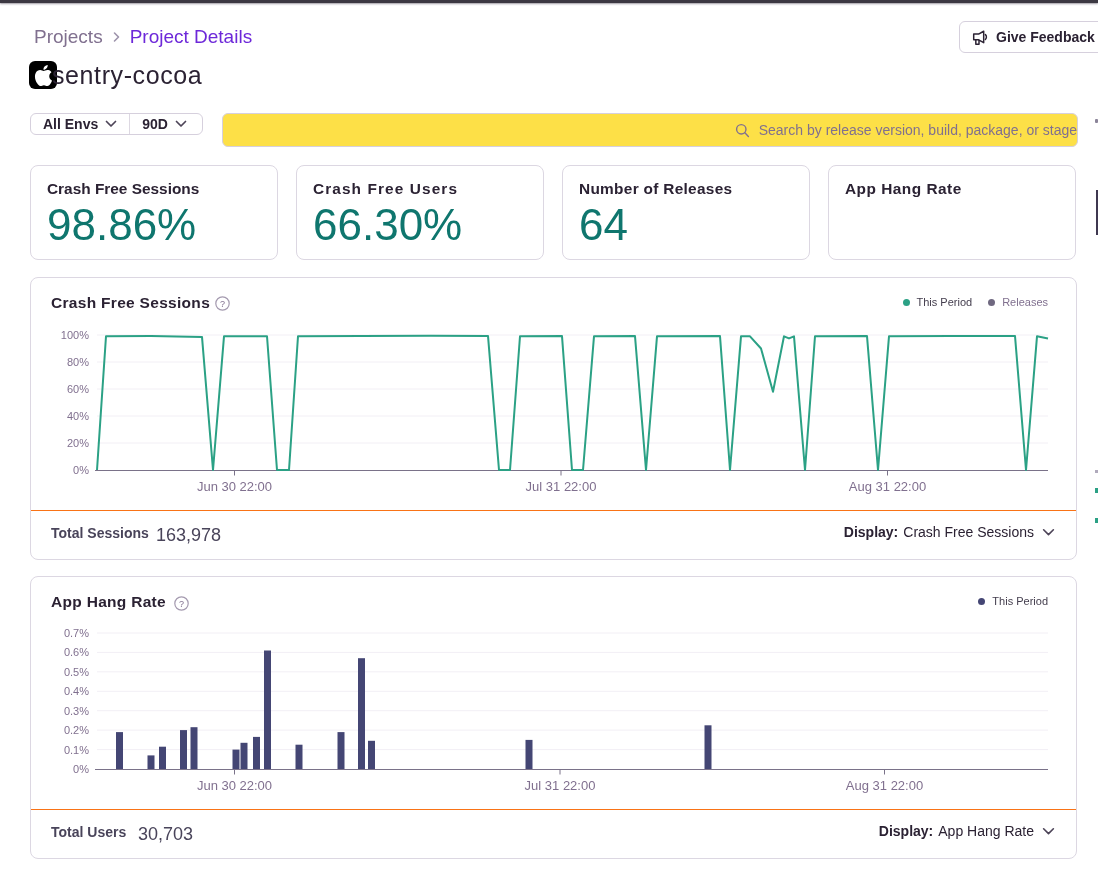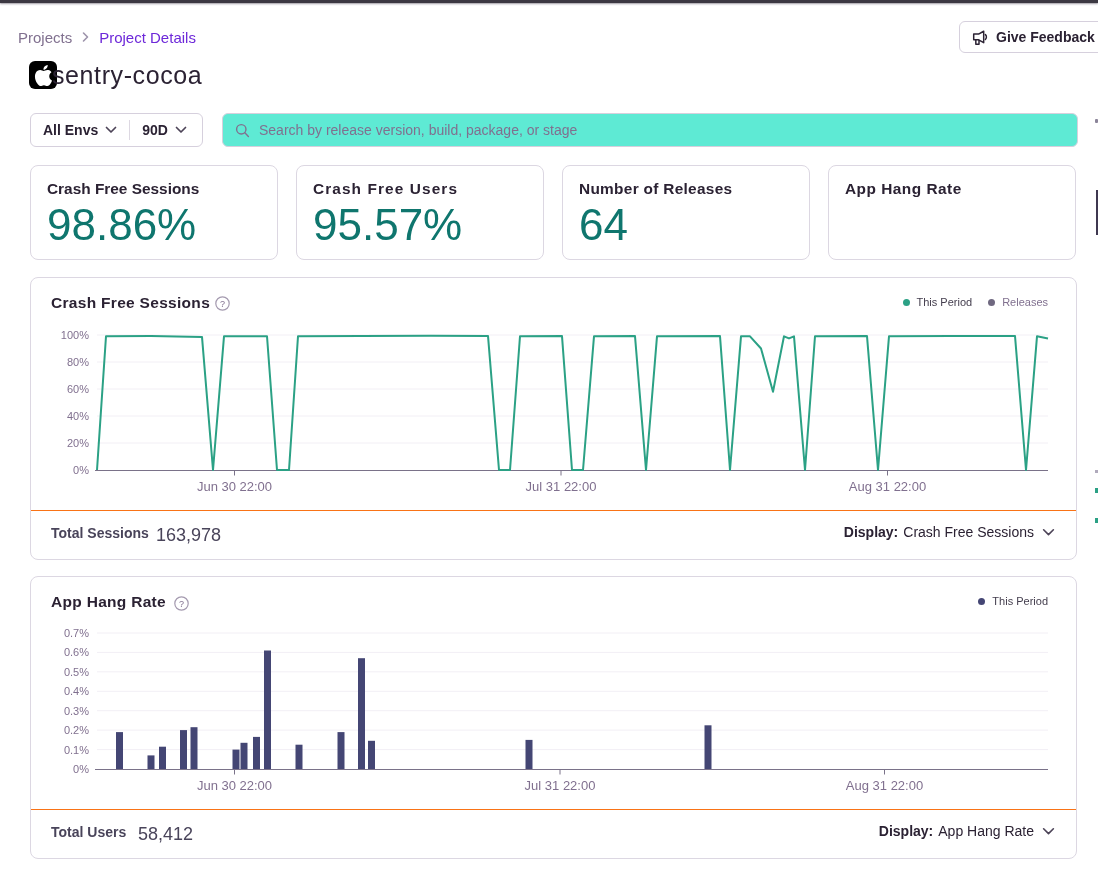--- a/index.html
+++ b/index.html
@@ -1,28 +1,28 @@
 <!DOCTYPE html>
 <html><head>
 <meta charset="utf-8">
 <style>
 * { margin:0; padding:0; box-sizing:border-box; }
 html,body { width:1098px; height:880px; background:#fff; font-family:"Liberation Sans", sans-serif; overflow:hidden; position:relative; }
 .abs { position:absolute; }
 .topbar { left:0; top:0; width:1098px; height:3px; background:#3c3842; box-shadow:0 1px 2px rgba(40,30,50,.45); }
-.crumbs { left:18px; top:28px; display:flex; align-items:center; font-size:15px; color:#80708f; height:18px; }
+.crumbs { left:34px; top:28px; display:flex; align-items:center; font-size:19px; color:#80708f; height:18px; }
 .crumbs .sep { margin:0 9px; display:flex; align-items:center; }
 .crumbs .cur { color:#6d28d9; }
 .fbbtn { left:959px; top:21px; height:32px; width:170px; border:1px solid #d6d0dd; border-radius:6px; background:#fff; display:flex; align-items:center; padding-left:12px; gap:7px; font-size:14px; font-weight:bold; color:#2b2233; }
 .applogo { left:29px; top:61px; width:28px; height:28px; background:#000; border-radius:6px; display:flex; align-items:center; justify-content:center; }
 .h1 { left:52px; top:62px; font-size:25px; font-weight:normal; color:#2b2233; line-height:26px; letter-spacing:0.6px; }
-.filterbox { left:30px; top:113px; width:173px; height:34px; border:1px solid #d6d0dd; border-radius:6px; background:#fff; display:flex; align-items:center; }
+.filterbox { left:30px; top:113px; width:173px; height:22px; border:1px solid #d6d0dd; border-radius:6px; background:#fff; display:flex; align-items:center; }
 .filterbox .seg { display:flex; align-items:center; gap:7px; font-size:14px; font-weight:bold; color:#2b2233; padding:0 12px; white-space:nowrap; }
 .filterbox .div { width:1px; height:20px; background:#ddd8e2; }
-.searchbox { left:222px; top:113px; width:856px; height:34px; border:1px solid #d6d0dd; border-radius:6px; background:#5eead4; display:flex; align-items:center; padding-left:12px; gap:9px; font-size:14px; color:#80708f; }
+.searchbox { left:222px; top:113px; width:856px; height:34px; border:1px solid #d6d0dd; border-radius:6px; background:#fde047; display:flex; align-items:center; padding-left:12px; gap:9px; font-size:14px; color:#80708f;justify-content:flex-end; }
 .card { top:165px; width:248px; height:95px; border:1px solid #dcd7e2; border-radius:8px; background:#fff; }
 .card .t { position:absolute; left:16px; top:14px; font-size:15.4px; font-weight:bold; color:#2b2233; }
 .card .v { position:absolute; left:16px; top:34px; font-size:44px; color:#0f766e; line-height:50px; }
 .panel { left:30px; width:1047px; height:283px; border:1px solid #dcd7e2; border-radius:8px; background:#fff; }
 .panel .ptitle { position:absolute; left:20px; top:16px; font-size:15.5px; font-weight:bold; color:#2b2233; letter-spacing:0.3px; }
 .legend { position:absolute; right:28px; top:18px; display:flex; align-items:center; gap:16px; font-size:11px;text-align:center; }
 .legend .item { display:flex; align-items:center; gap:7px; }
 .legend .dot { width:7px; height:7px; border-radius:50%; }
 .pfoot { position:absolute; left:0; right:0; bottom:0; height:49px; border-top:1px solid #f97316; }
 .pfoot .lt { position:absolute; left:20px; top:14px; font-size:14px; font-weight:bold; color:#49445a; }
@@ -80,21 +80,21 @@
     </svg>
   <span>Search by release version, build, package, or stage</span>
 </div>
 
 <div class="abs card" style="left:30px">
     <div class="t">Crash Free Sessions</div>
     <div class="v">98.86%</div>
   </div>
 <div class="abs card" style="left:296px">
     <div class="t" style="letter-spacing:1.1px">Crash Free Users</div>
-    <div class="v">95.57%</div>
+    <div class="v">66.30%</div>
   </div>
 <div class="abs card" style="left:562px">
     <div class="t" style="letter-spacing:0.3px">Number of Releases</div>
     <div class="v">64</div>
   </div>
 <div class="abs card" style="left:828px">
     <div class="t" style="letter-spacing:0.5px">App Hang Rate</div>
   </div>
 
 <div class="abs panel" style="top:277px">
@@ -211,21 +211,21 @@
       <rect x="264.5" y="167.7" width="7" height="24.3"></rect>
       <rect x="306.5" y="155.1" width="7" height="36.9"></rect>
       <rect x="327" y="81.2" width="7" height="110.8"></rect>
       <rect x="337" y="163.8" width="7" height="28.2"></rect>
       <rect x="494.5" y="162.9" width="7" height="29.1"></rect>
       <rect x="673.5" y="148.3" width="7" height="43.7"></rect>
     </g>
   </svg>
   <div class="pfoot">
     <div class="lt">Total Users</div>
-    <div class="lv" style="left:107px">58,412</div>
+    <div class="lv" style="left:107px">30,703</div>
     <div class="rt">
         <b>Display:</b>
         <span>App Hang Rate</span>
         <svg width="13" height="9" viewBox="0 0 12 8" style="margin-left:3px">
           <path d="M1.5 1.5 L6 6 L10.5 1.5" fill="none" stroke="#4d4458" stroke-width="1.5" stroke-linecap="round" stroke-linejoin="round"></path>
         </svg>
       </div>
   </div>
 </div>
 

